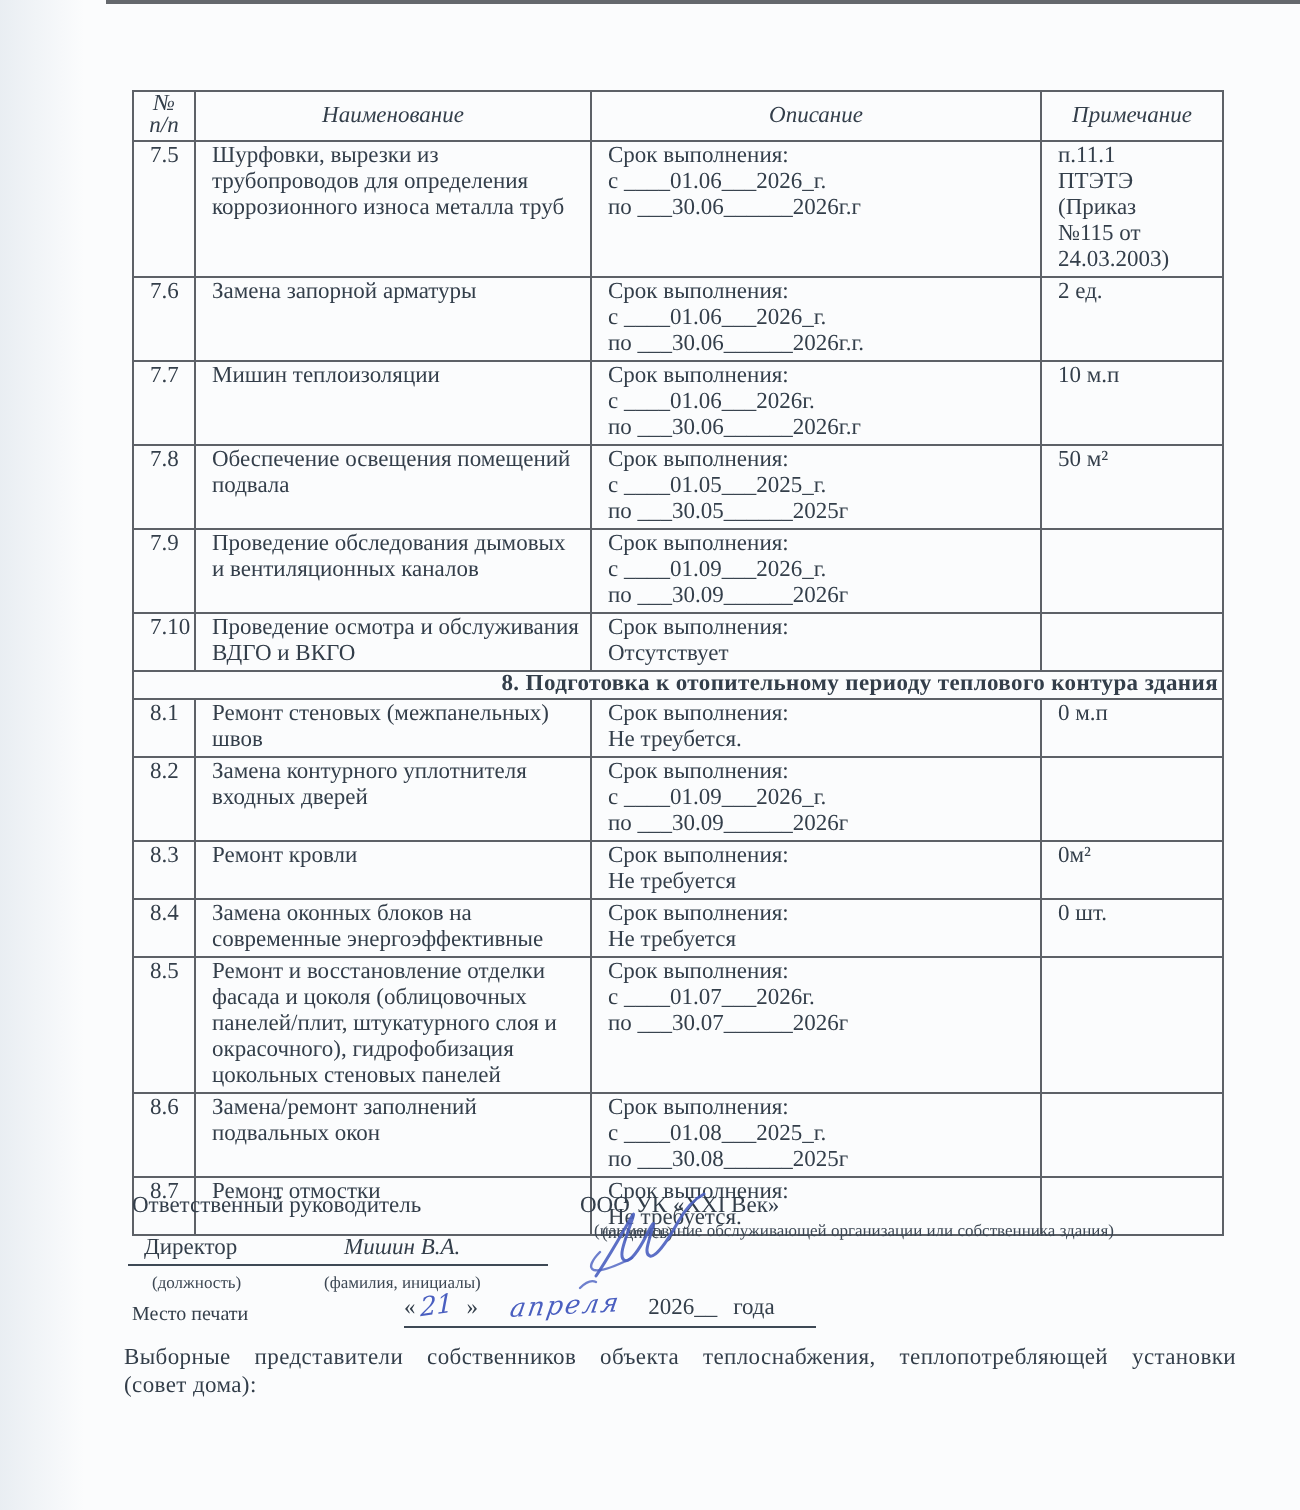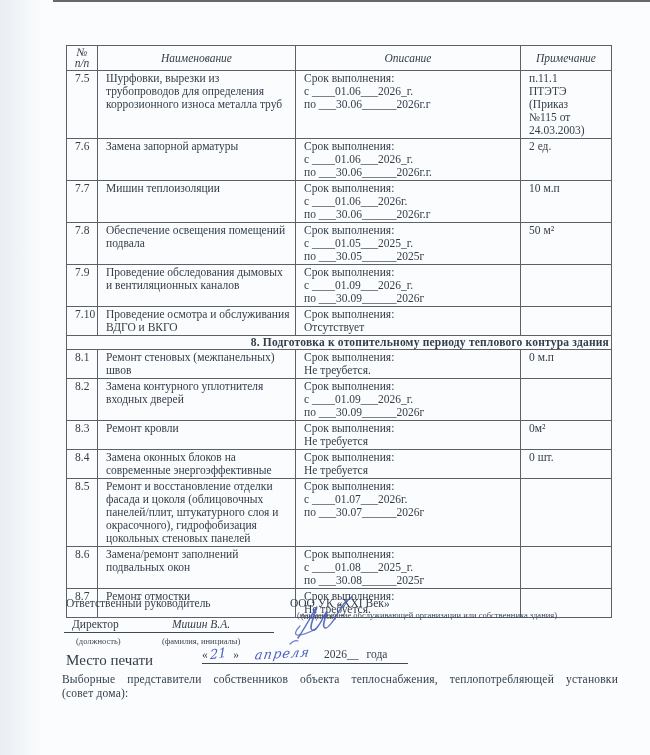--- a/index.html
+++ b/index.html
@@ -217,21 +217,21 @@
   <div class="abs cap" style="left:76px;top:636px;">(должность)</div>
   <div class="abs cap" style="left:162px;top:636px;">(фамилия, инициалы)</div>
   <div class="abs cap" style="left:301px;top:595px;margin-top:16px;">(подпись)</div>
 
   <svg class="abs" style="left:288px;top:596px;" width="66" height="50" viewBox="0 0 66 50">
     <path d="M10 42 C14 36 20 26 24 19 C28 12 30 8 28 14 C25 23 21 32 24 34 C27 36 32 28 35 22 C38 16 40 13 38 19 C36 26 34 31 37 32 C40 33 46 24 51 15 C55 8 60 3 64 1" fill="none" stroke-width="1.5" stroke-linecap="round" opacity="0.9" stroke="#4a5fc0"></path>
     <path d="M12 30 C8 34 6 38 9 39 C13 40 22 36 28 33" fill="none" stroke-width="1.2" stroke-linecap="round" opacity="0.8" stroke="#4a5fc0"></path>
     <path d="M2 48 C5 45 8 44 10 45" fill="none" stroke-width="1.2" stroke-linecap="round" opacity="0.8" stroke="#4a5fc0"></path>
   </svg>
 
-  <div class="abs" style="left:66px;top:652px;font-size:15px;">Место печати</div>
+  <div class="abs" style="left:66px;top:652px;font-size:10px;">Место печати</div>
 
   <div class="abs dateline" style="left:202px;top:646px;width:206px;">
     <span>«</span>
     <span class="hand hand-day" style="margin-left:2px;">21</span>
     <span style="margin-left:7px;">»</span>
     <span class="hand hand-month" style="margin-left:16px;">апреля</span>
     <span style="margin-left:14px;">2026__</span>
     <span style="margin-left:8px;">года</span>
   </div>
 

